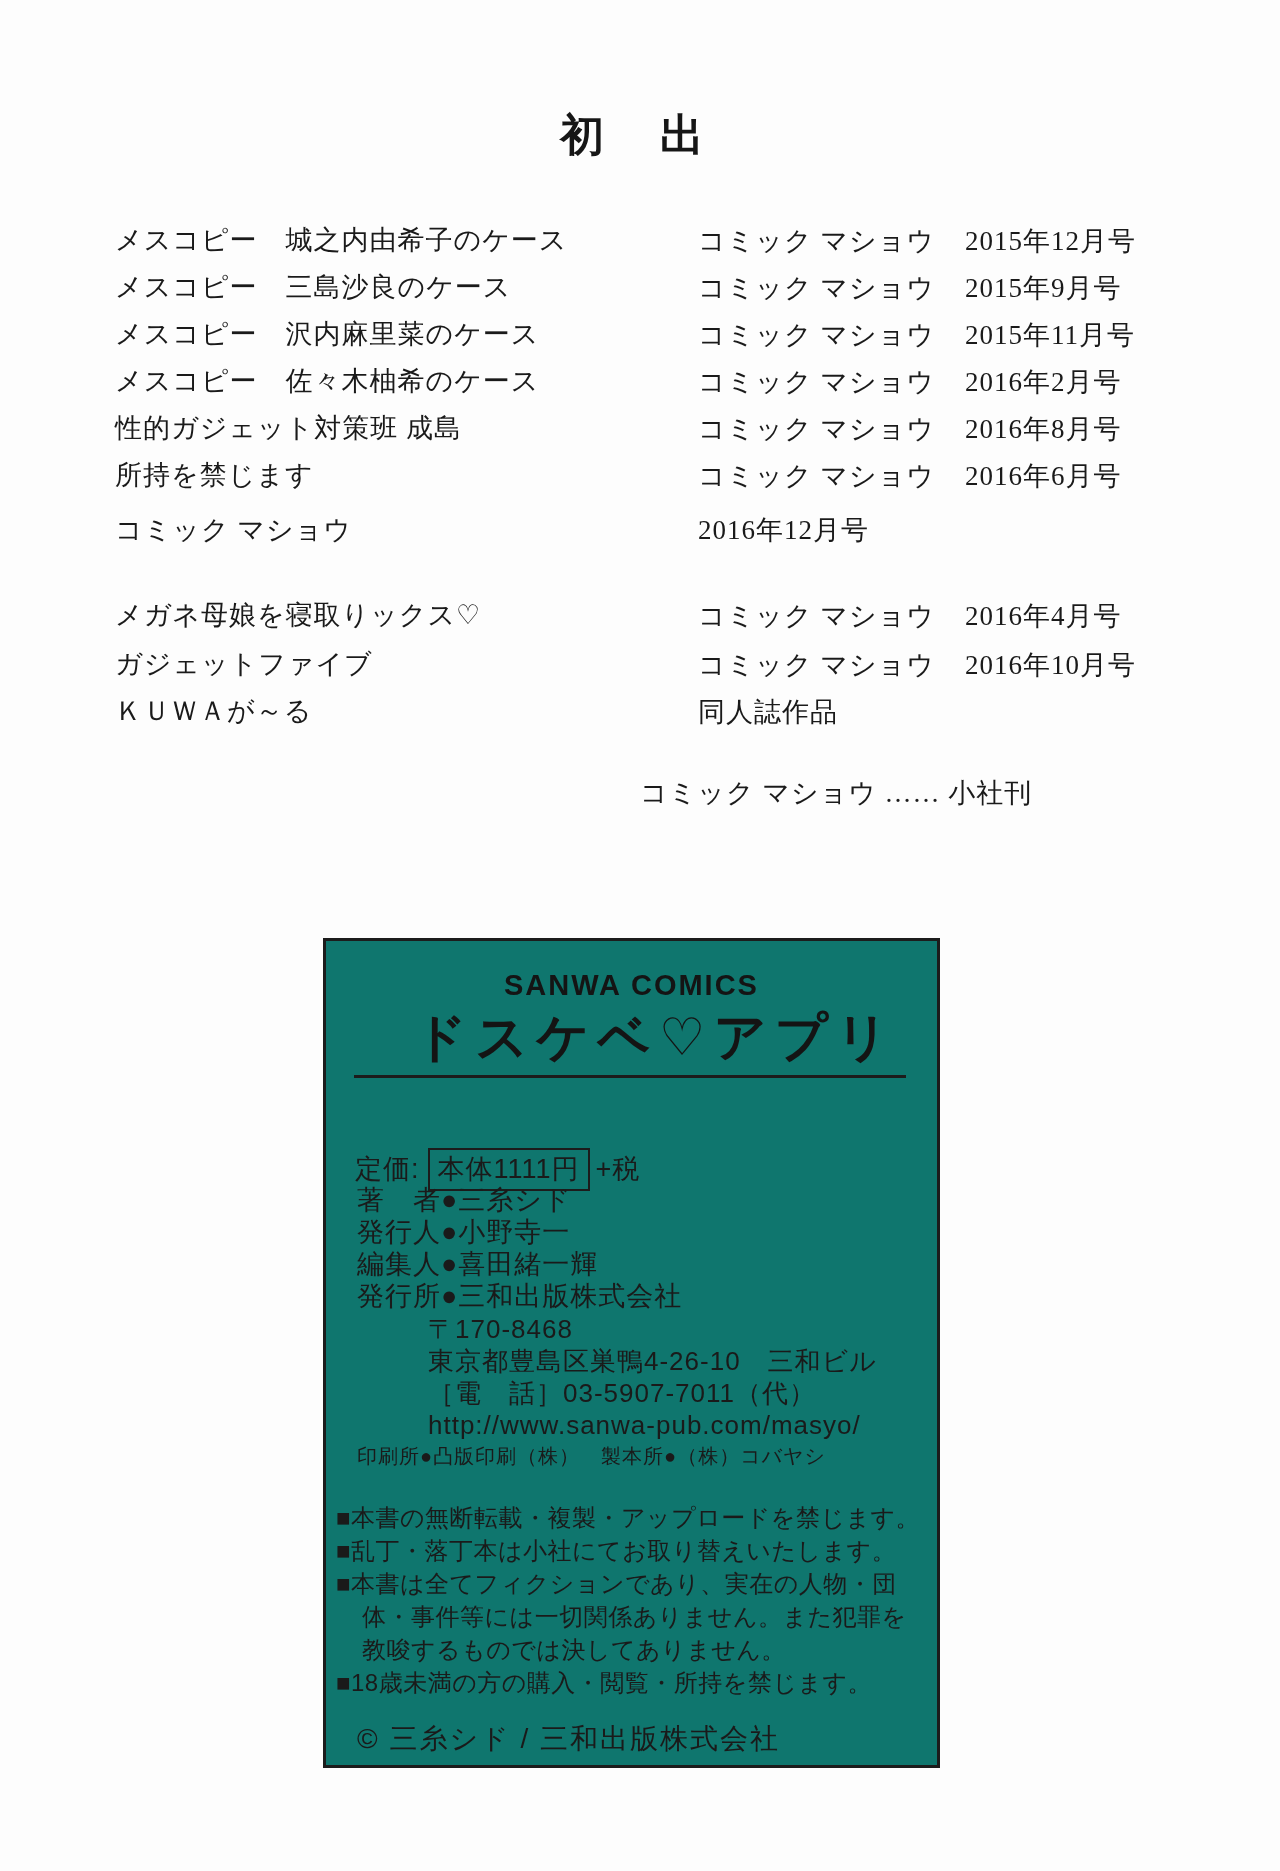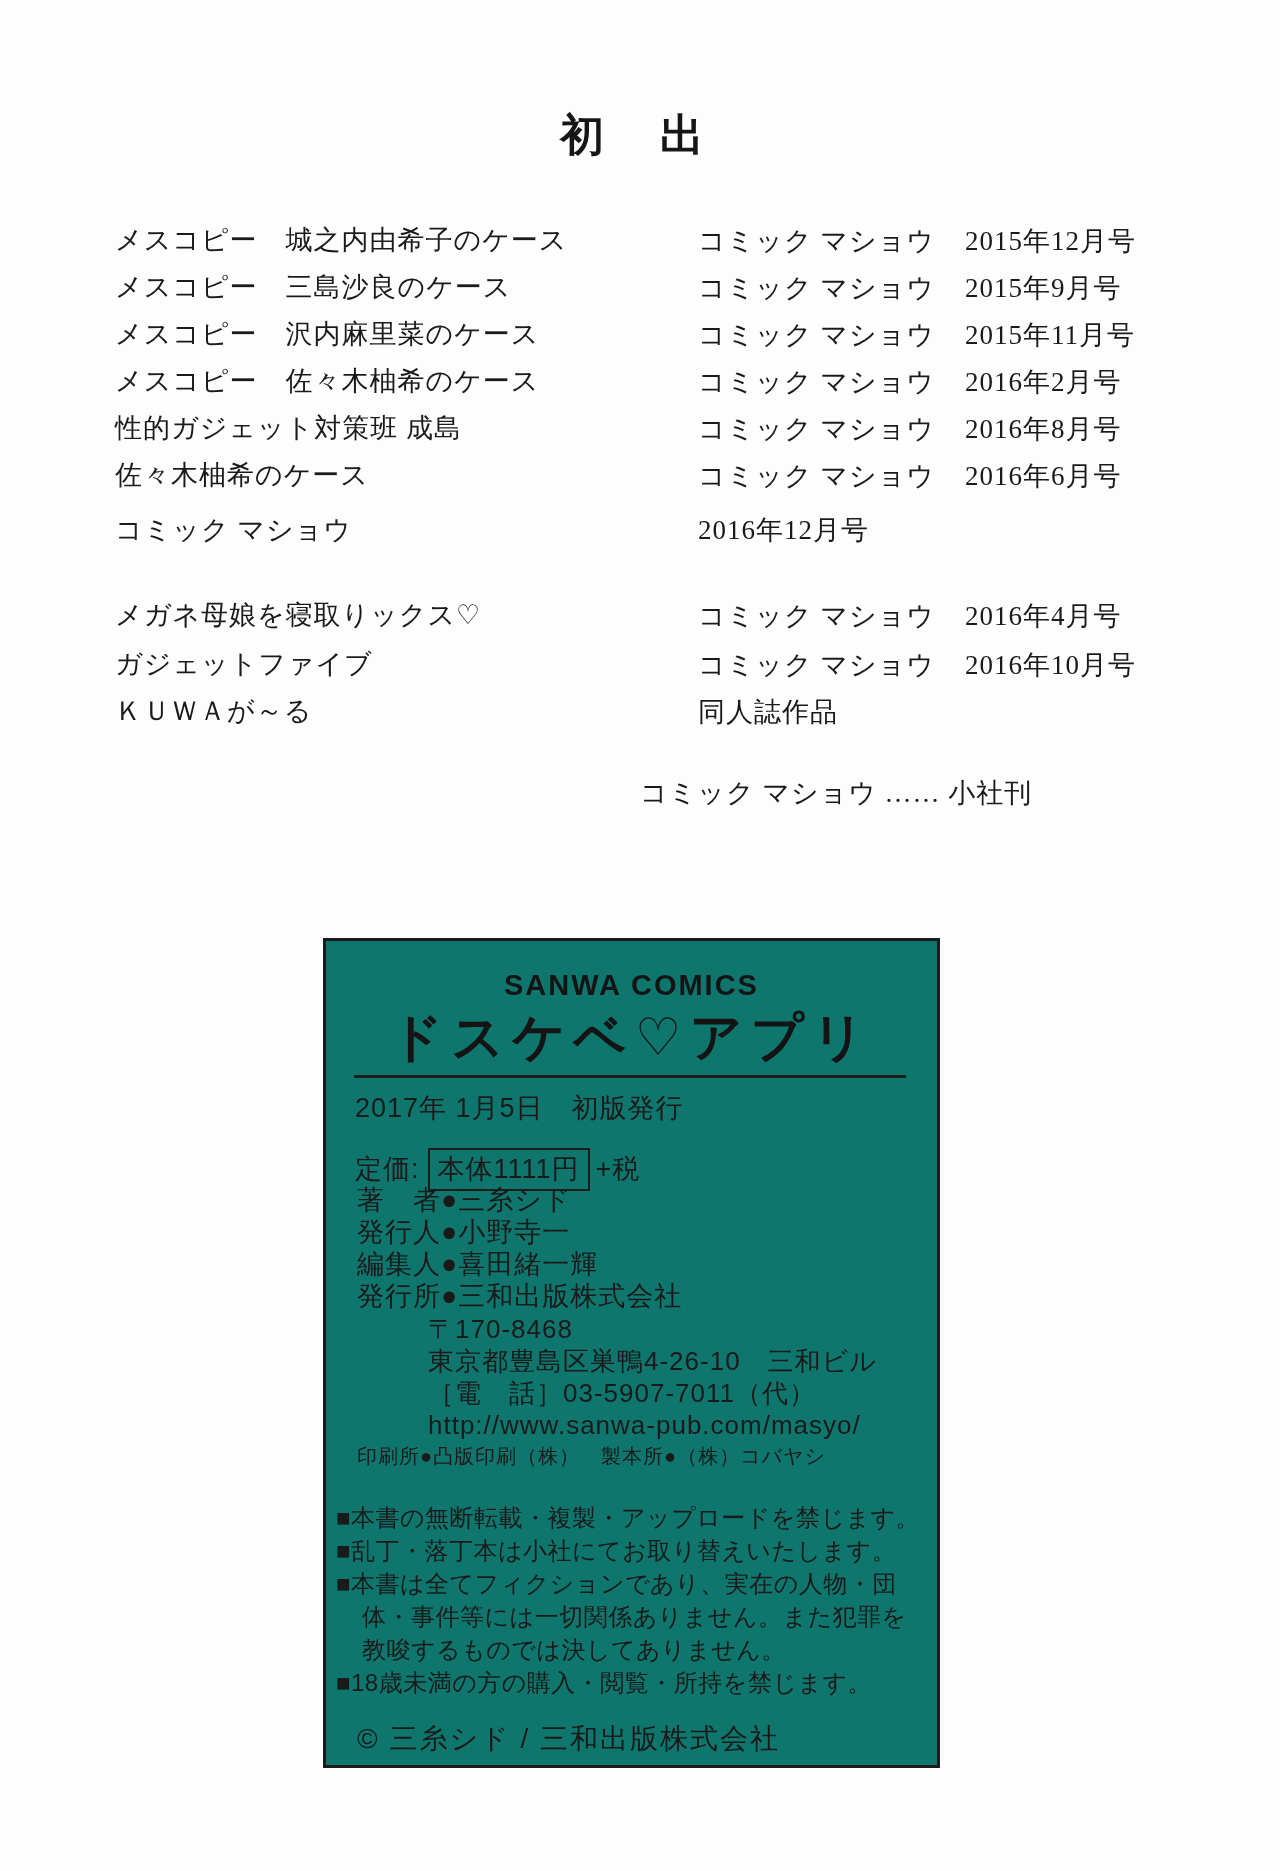--- a/index.html
+++ b/index.html
@@ -47,20 +47,21 @@
   .imprint{
     top:28px;left:0;width:611px;text-align:center;
     font-size:29px;font-weight:bold;letter-spacing:2px;
     color:#141414;
   }
   .book-title{
     top:62px;left:0;width:611px;text-align:center;
     font-family:"Liberation Serif","DejaVu Serif",serif;
     font-size:52px;font-weight:bold;letter-spacing:8px;
     color:#141414;
+    padding-left:24px;
   }
   .title-rule{
     top:134px;left:28px;width:552px;height:0;
     border-top:3px solid #1c1c1c;
   }
   .edition-date{top:149px;left:29px;font-size:27px;letter-spacing:1px;}
   .price-line{top:207px;left:29px;font-size:27px;letter-spacing:1px;}
   .price-line span{position:static;}
   .price-boxed{
     display:inline-block;
@@ -107,21 +108,21 @@
   <div>メスコピー　佐々木柚希のケース</div>
   <div class="cell-mid">コミック マショウ</div>
   <div class="cell-date">2016年2月号</div>
 </div>
 <div class="pub-row" style="top:405px">
   <div>性的ガジェット対策班 成島</div>
   <div class="cell-mid">コミック マショウ</div>
   <div class="cell-date">2016年8月号</div>
 </div>
 <div class="pub-row" style="top:452px">
-  <div>佐々木柚希のケース</div>
+  <div>所持を禁じます</div>
   <div class="cell-mid">コミック マショウ</div>
   <div class="cell-date">2016年6月号</div>
 </div>
 <div class="pub-row" style="top:512px">
   <div class="cell-mid">コミック マショウ</div>
   <div class="cell-date">2016年12月号</div>
 </div>
 <div class="pub-row" style="top:592px">
   <div>メガネ母娘を寝取りックス♡</div>
   <div class="cell-mid">コミック マショウ</div>
@@ -137,21 +138,20 @@
   <div class="cell-mid">同人誌作品</div>
   <div class="cell-date"></div>
 </div>
 
 <div class="pub-foot">コミック マショウ …… 小社刊</div>
 
 <div class="colophon">
   <div class="imprint">SANWA COMICS</div>
   <div class="book-title">ドスケベ♡アプリ</div>
   <div class="title-rule"></div>
-  <div class="edition-date">2017年 1月5日　初版発行</div>
 
   <div class="price-line">
     <span>定価:</span><span class="price-boxed">本体1111円</span><span>+税</span>
   </div>
 
   <div class="credits">
     <div>著　者●三糸シド</div>
     <div>発行人●小野寺一</div>
     <div>編集人●喜田緒一輝</div>
     <div>発行所●三和出版株式会社</div>

